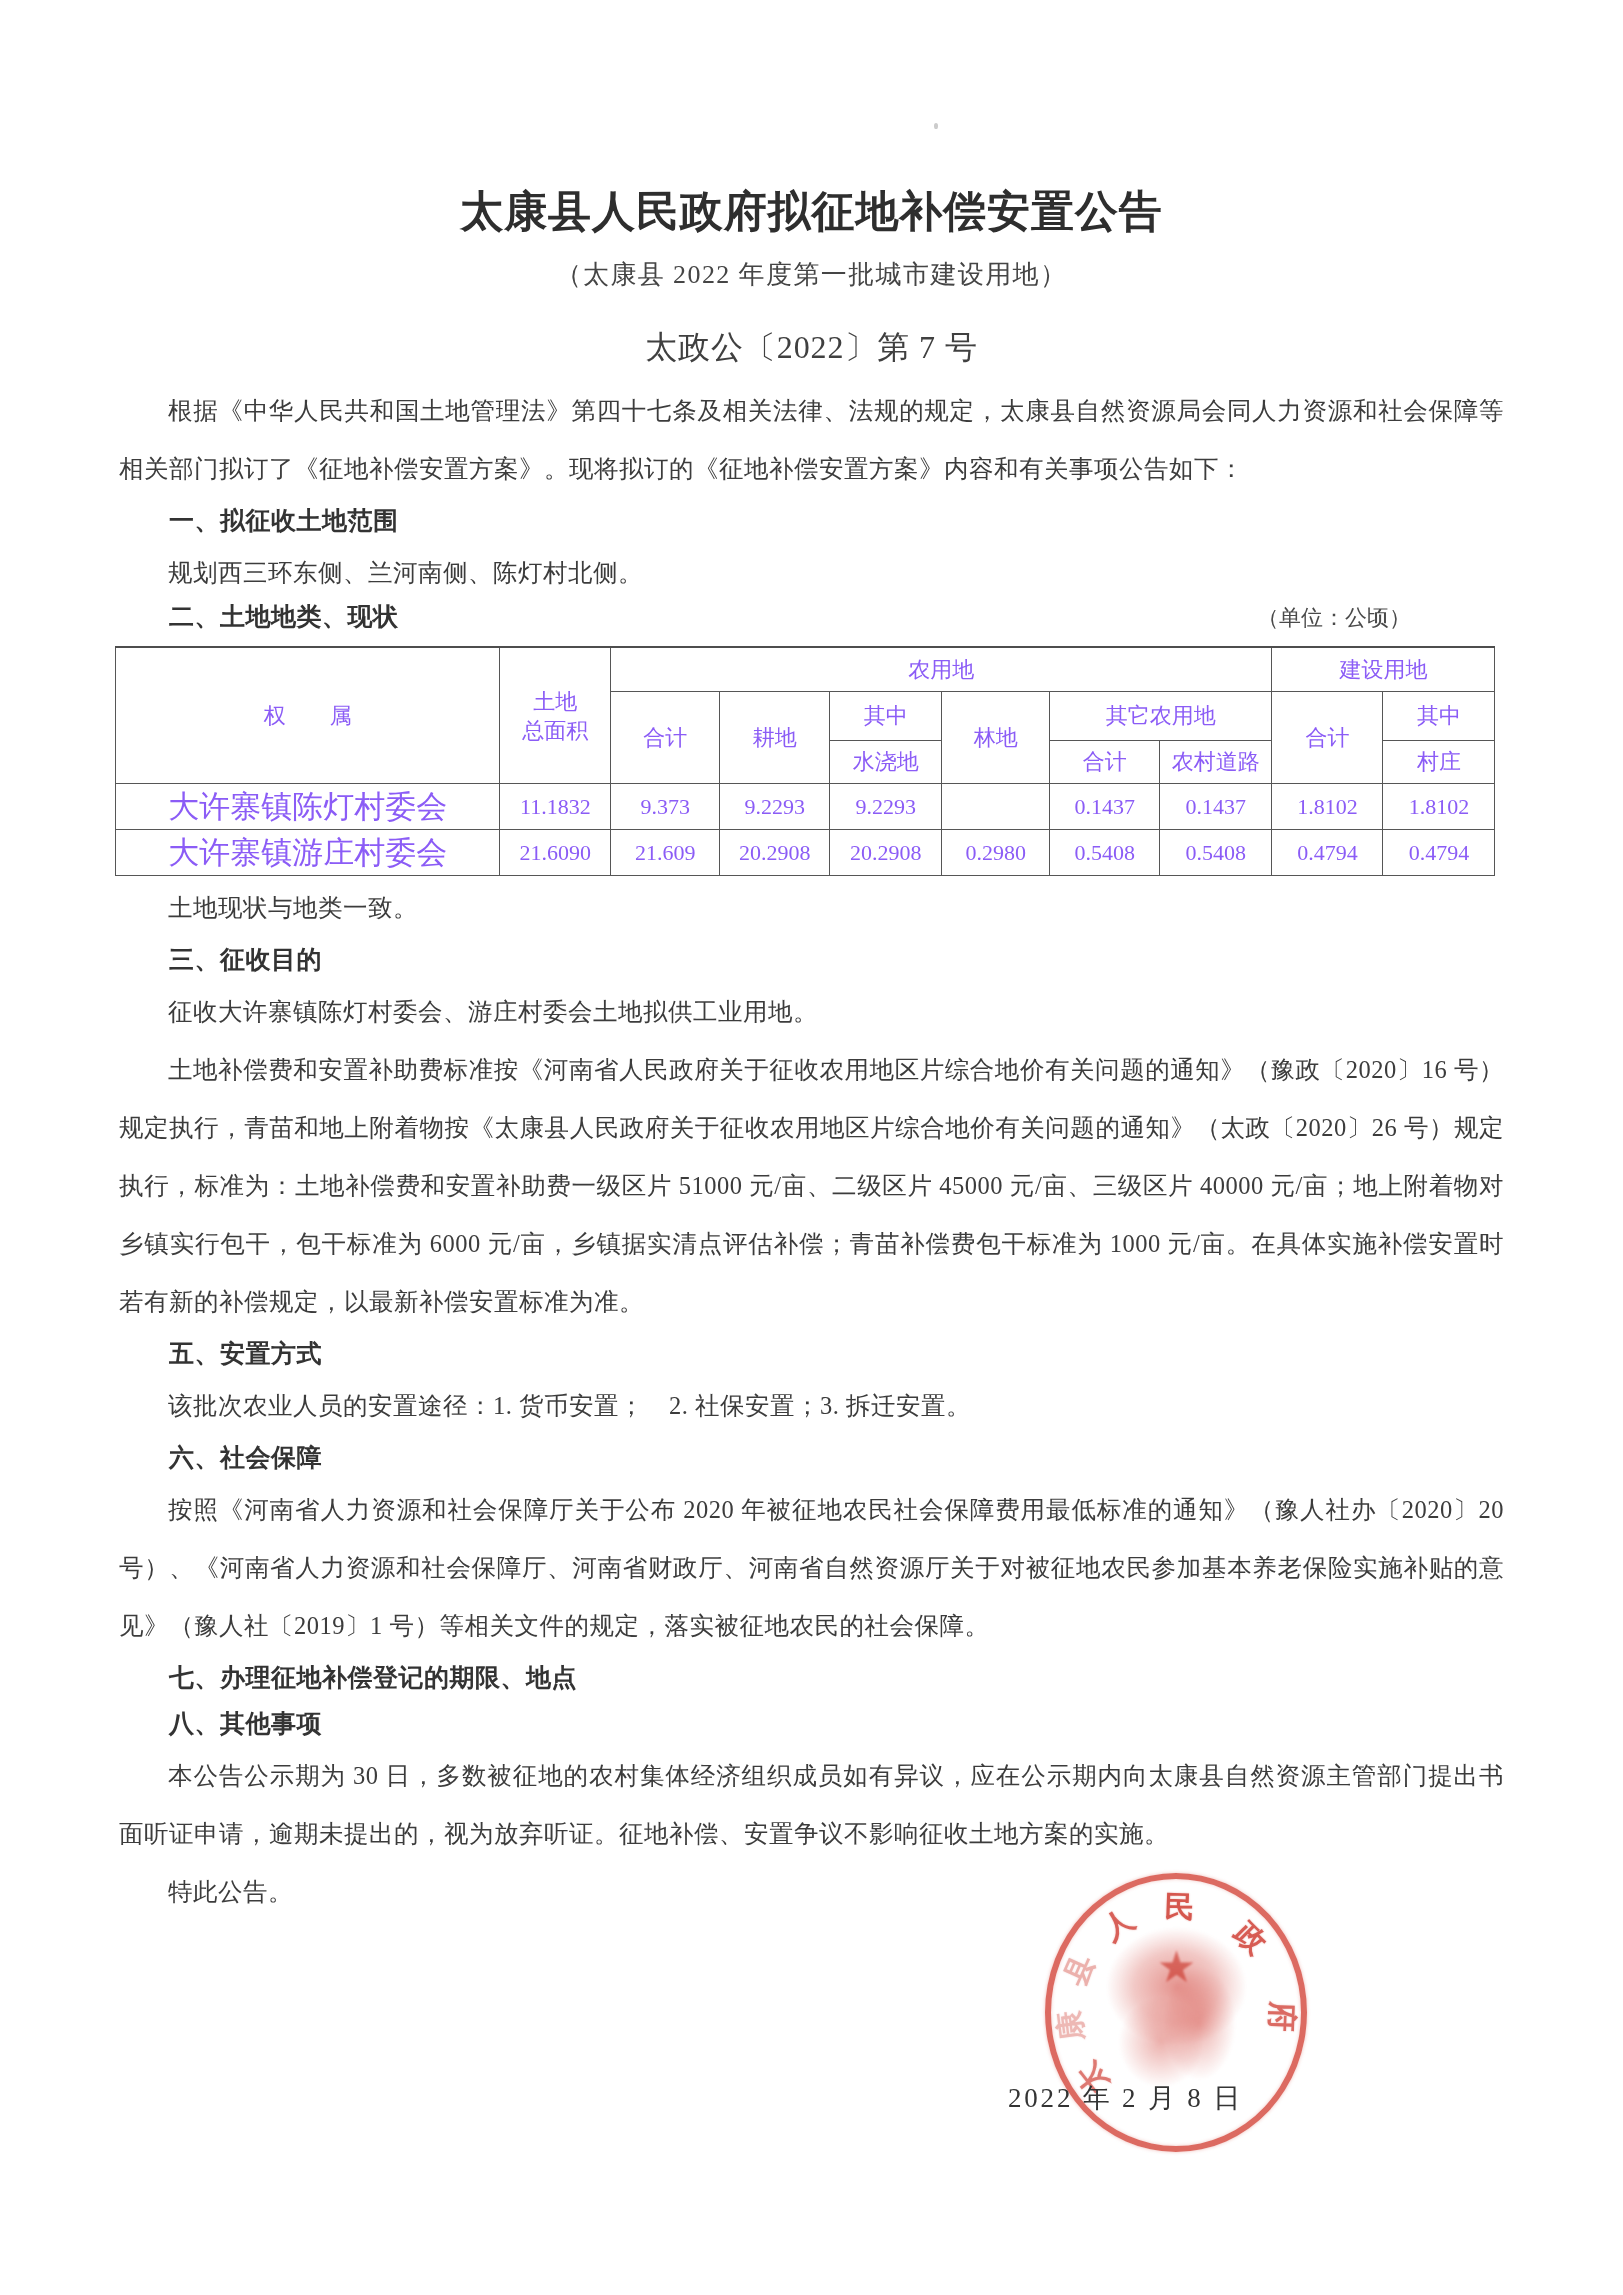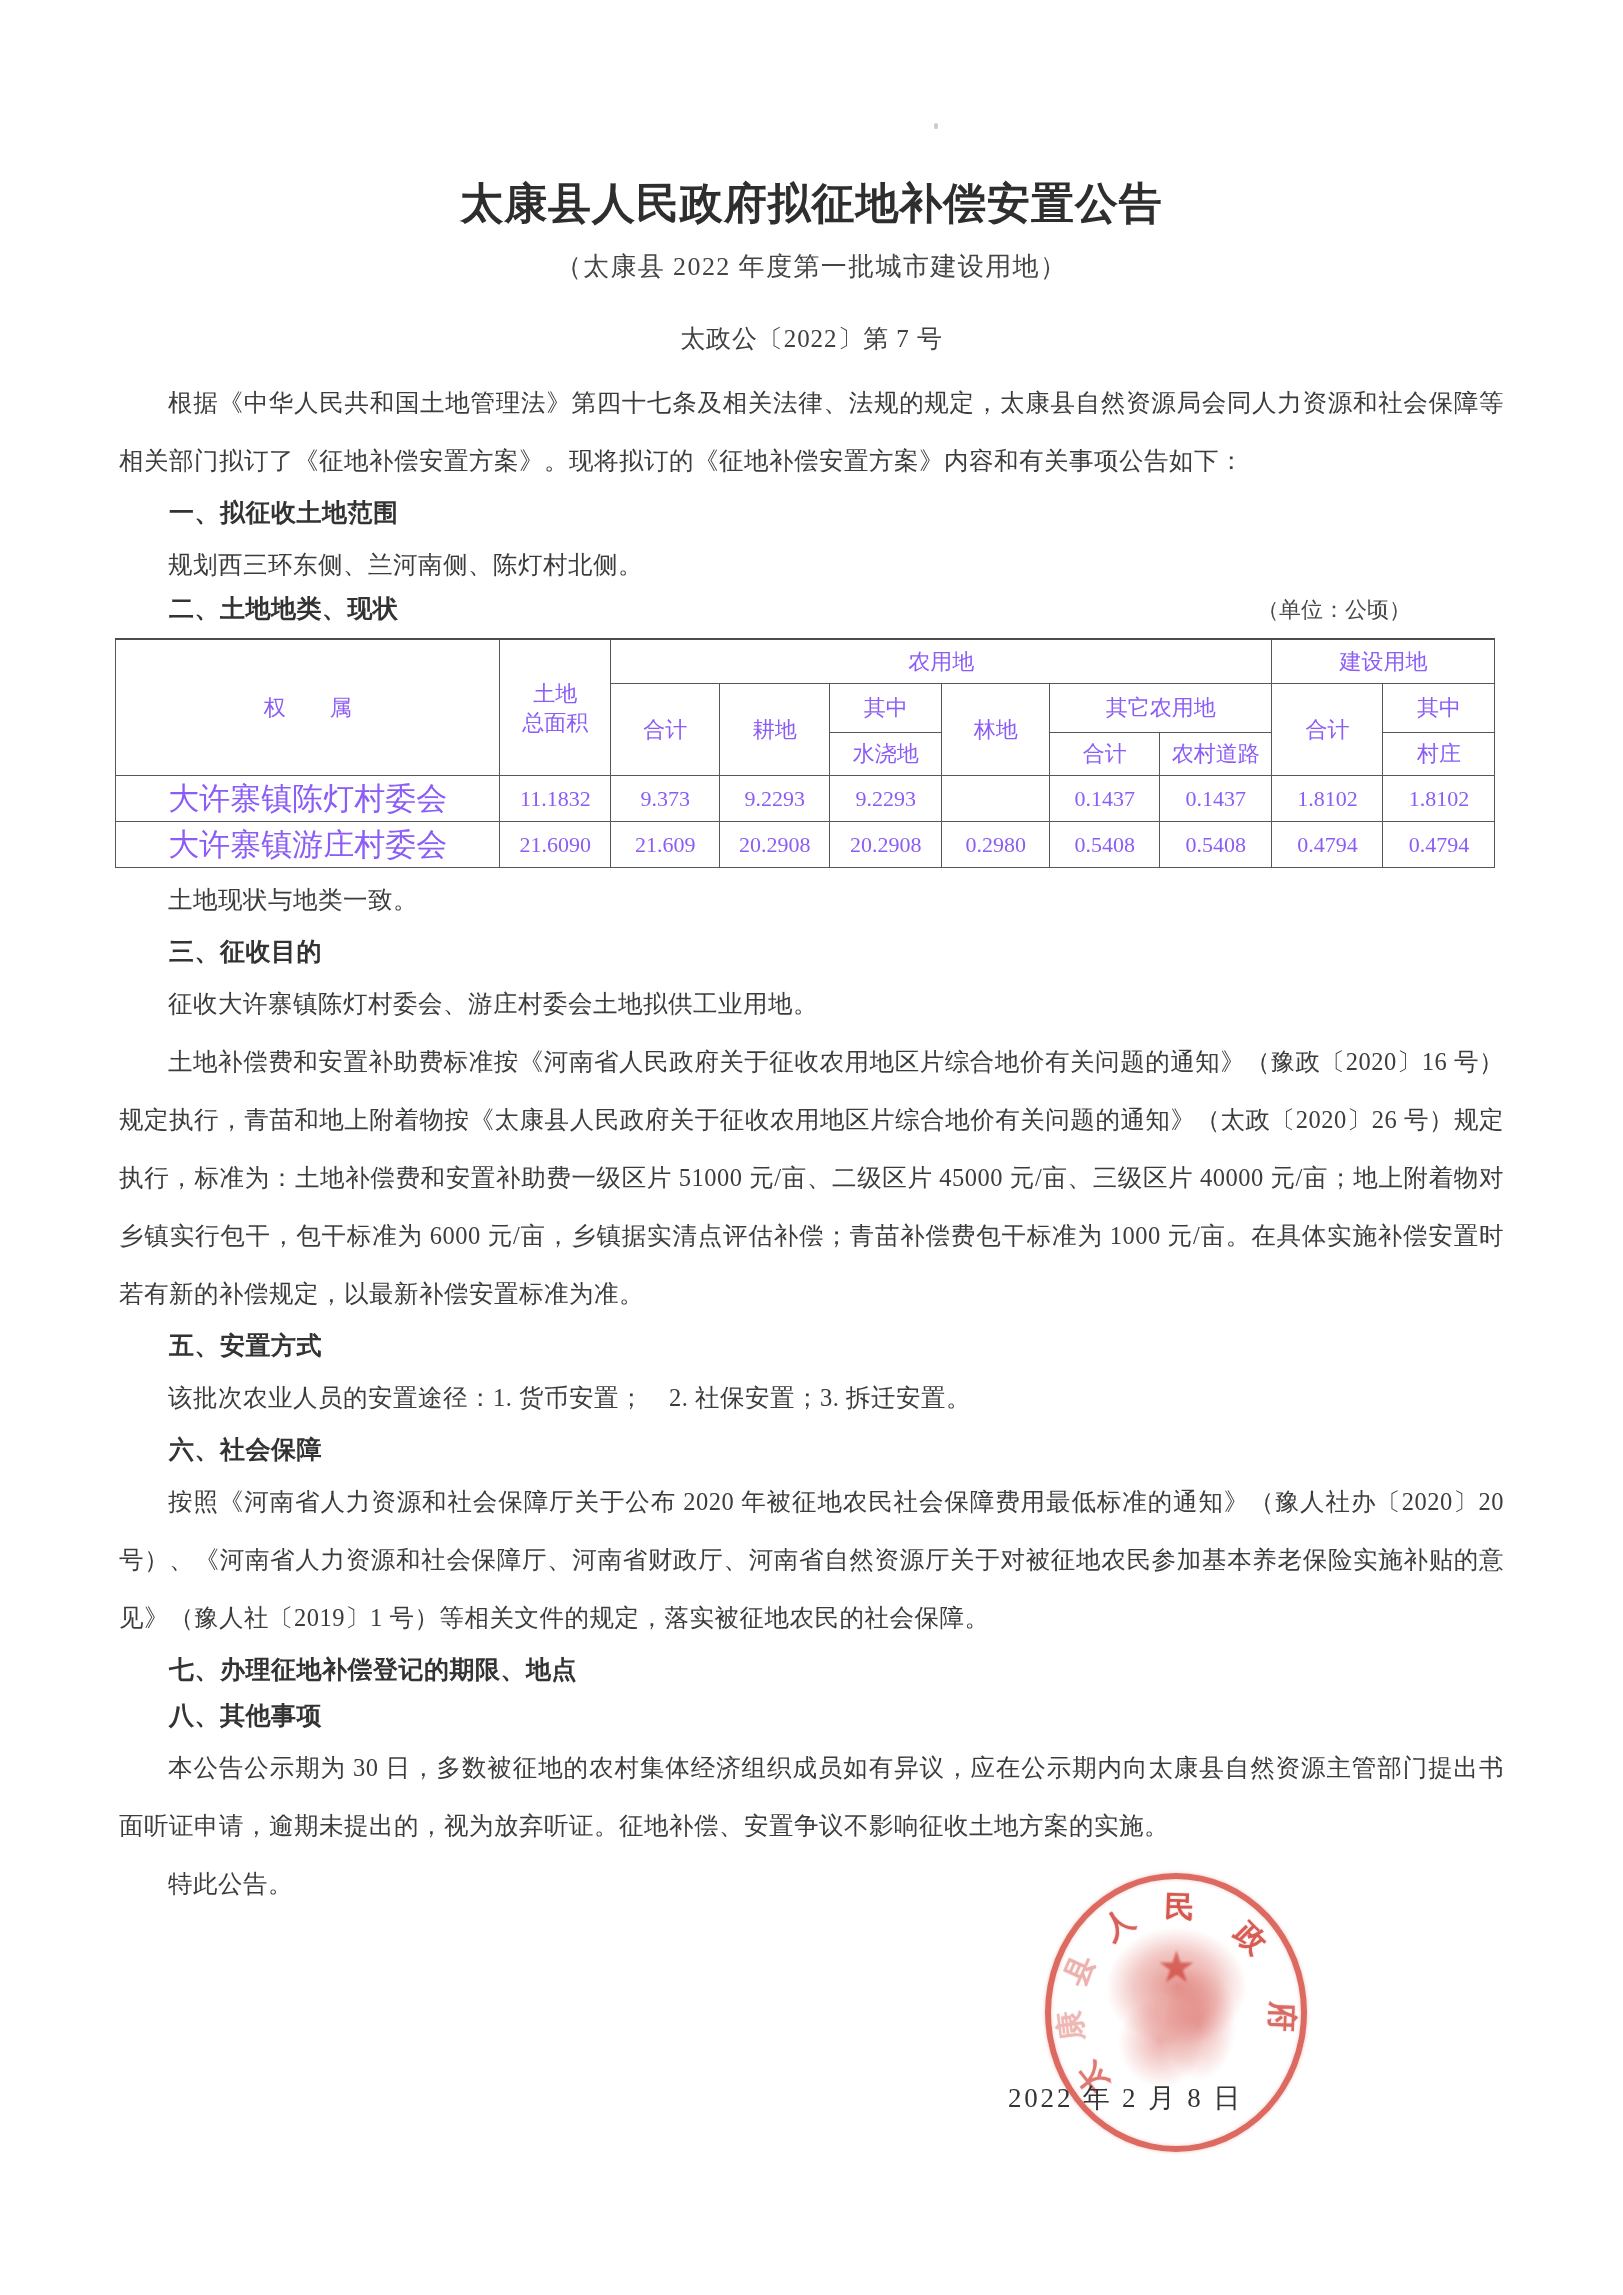--- a/index.html
+++ b/index.html
@@ -8,21 +8,21 @@
     width: 1623px;
     height: 2295px;
     background: #ffffff;
     overflow: hidden;
     font-family: "Liberation Serif", "DejaVu Serif", serif;
     color: #3c3c3c;
   }
   .content {
     position: absolute;
     left: 119px;
-    top: 9px;
+    top: 17px;
     width: 1385px;
   }
   .title {
     margin: 171px 0 0 0;
     text-align: center;
     font-family: "Liberation Sans", "DejaVu Sans", sans-serif;
     font-size: 43px;
     line-height: 46px;
     font-weight: 900;
     color: #2e2e2e;
@@ -32,21 +32,21 @@
     margin-top: 27px;
     text-align: center;
     font-size: 26px;
     line-height: 28px;
     color: #454545;
     letter-spacing: 1.4px;
   }
   .docno {
     margin-top: 44px;
     text-align: center;
-    font-size: 25px;
+    font-size: 32px;
     line-height: 28px;
     color: #404040;
     letter-spacing: 0.9px;
   }
   p.para {
     margin: 0;
     font-size: 24.5px;
     line-height: 58px;
     text-align: justify;
     text-indent: 2em;

